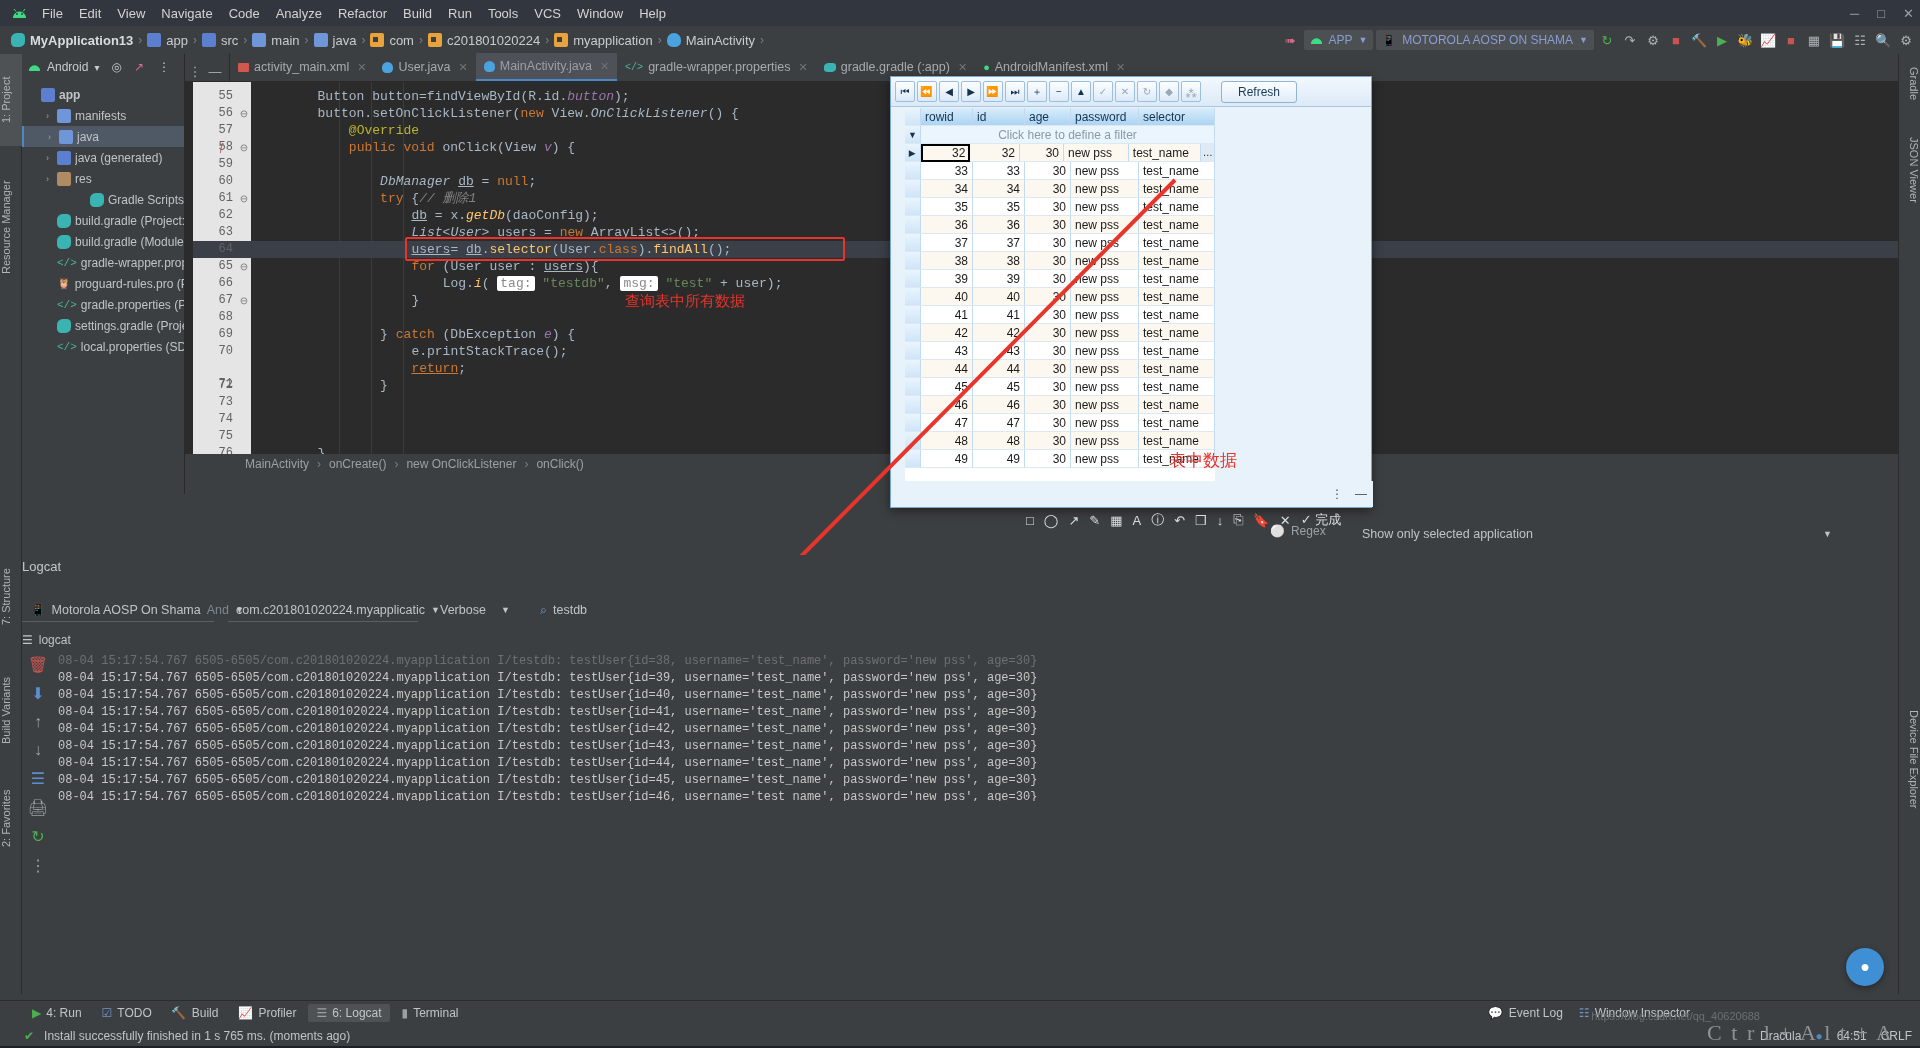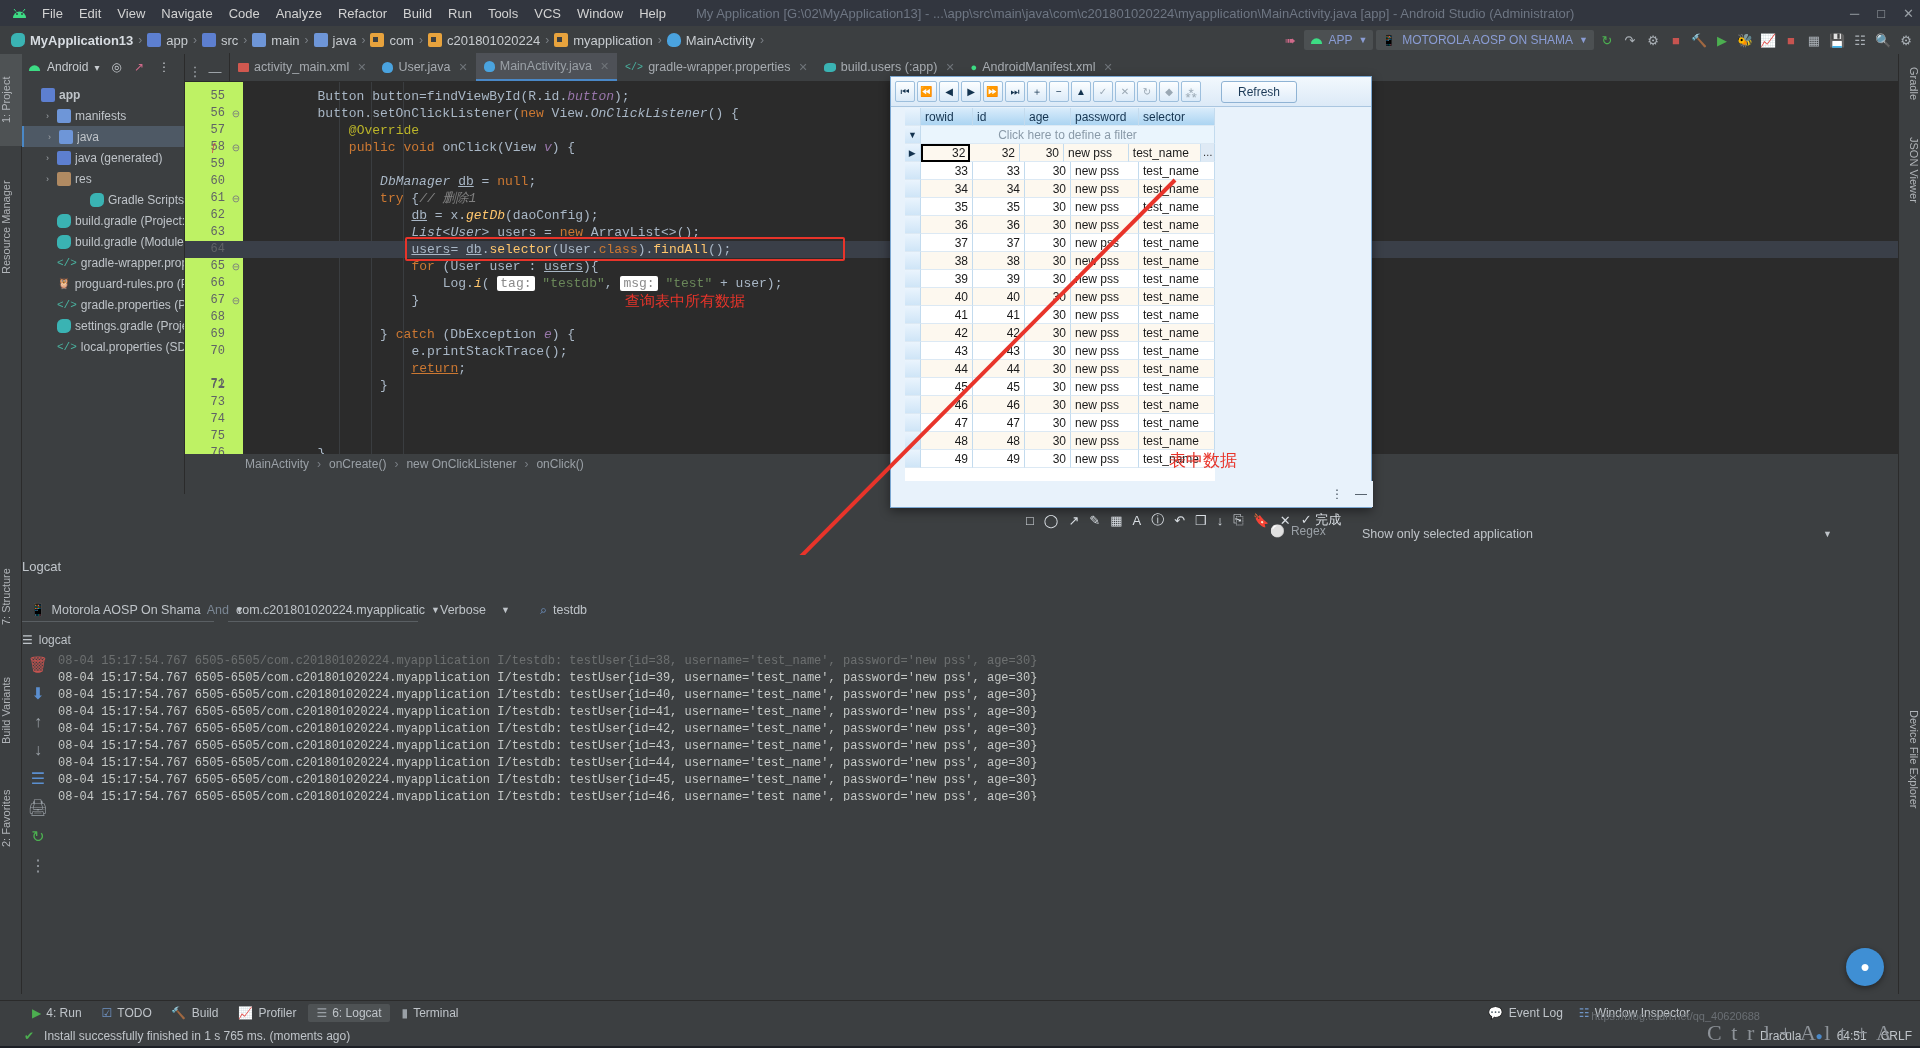--- a/index.html
+++ b/index.html
@@ -83,22 +83,22 @@
   }
   .tab.active { background: #4e5157; color: #9aa0a6; border-bottom: 2px solid #4a88c7; }
   .tabx { color: #6f7479; font-size: 11px; margin-left: 3px; }
 
   
   .editor {
     position: absolute; left: 185px; top: 82px; width: 1713px; height: 372px;
     background: #2b2b2b; overflow: hidden;
   }
   .gutter {
-    position: absolute; left: 0; top: 0; width: 58px; height: 372px;
-    background: #bef264;
+    position: absolute; left: 8px; top: 0; width: 58px; height: 372px;
+    background: #e5e5e5;
   }
   .gnum {
     position: absolute; right: 18px; font-size: 12px; color: #606366;
     font-family: "Liberation Mono", monospace; text-align: right; width: 26px;
   }
   .fold { position: absolute; left: 46px; width: 10px; font-size: 10px; color: #787b7e; text-align: center; }
   .codearea { position: absolute; left: 58px; top: 0; right: 0; height: 372px; }
   .cline {
     position: absolute; left: 0; height: 17px; line-height: 17px;
     font-family: "Liberation Mono", monospace; font-size: 13px; color: #a9b7c6;
@@ -243,21 +243,20 @@
         <div class="menu-item">Code</div>
         <div class="menu-item">Analyze</div>
         <div class="menu-item">Refactor</div>
         <div class="menu-item">Build</div>
         <div class="menu-item">Run</div>
         <div class="menu-item">Tools</div>
         <div class="menu-item">VCS</div>
         <div class="menu-item">Window</div>
         <div class="menu-item">Help</div>
       </div>
-    <div class="win-title">My Application [G:\02\MyApplication13] - ...\app\src\main\java\com\c201801020224\myapplication\MainActivity.java [app] - Android Studio (Administrator)</div>
     <div class="win-buttons">
       <span>─</span>
       <span>□</span>
       <span>✕</span>
     </div>
   </div>
 
   <div class="navbar">
     <div id="crumb-row" style="display:flex;align-items:center;margin-left:8px;">
         <div class="crumb bold">
@@ -480,21 +479,21 @@
           <span style="display: flex; align-items: center;">
             <span style="color:#4ab3a0;font-size:10px;font-family:'Liberation Mono',monospace">&lt;/&gt;</span>
           </span>
           <span>gradle-wrapper.properties</span>
           <span class="tabx">✕</span>
         </div>
         <div class="tab">
           <span style="display: flex; align-items: center;">
             <span class="ic" style="width:12px;height:9px;background:#3ab3b3;border-radius:40% 30% 40% 30%"></span>
           </span>
-          <span>build.users (:app)</span>
+          <span>gradle.gradle (:app)</span>
           <span class="tabx">✕</span>
         </div>
         <div class="tab">
           <span style="display: flex; align-items: center;">
             <span style="color:#3ddc84;font-size:11px">●</span>
           </span>
           <span>AndroidManifest.xml</span>
           <span class="tabx">✕</span>
         </div>
       </div>

